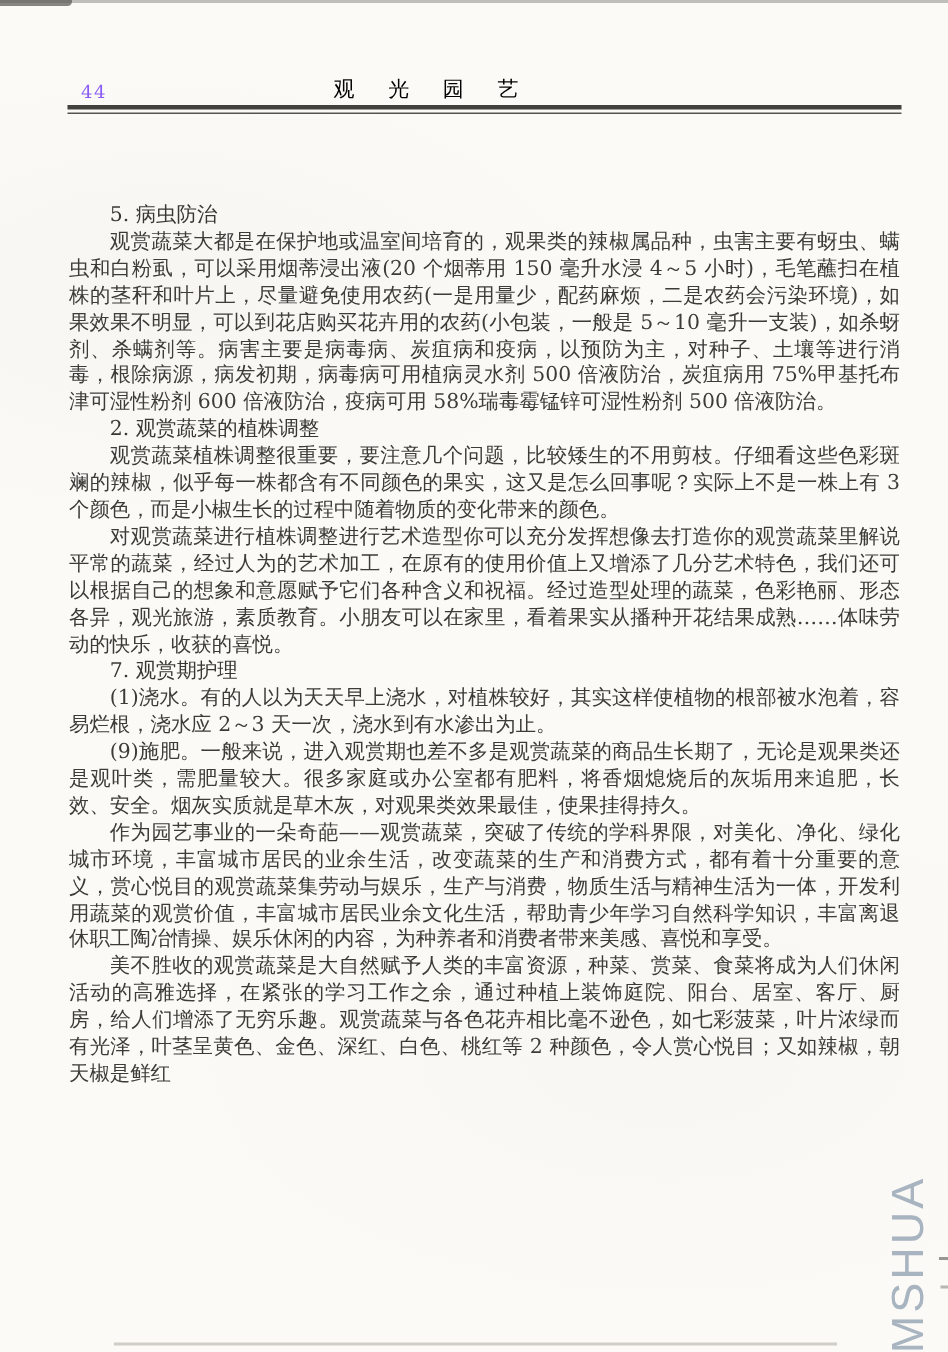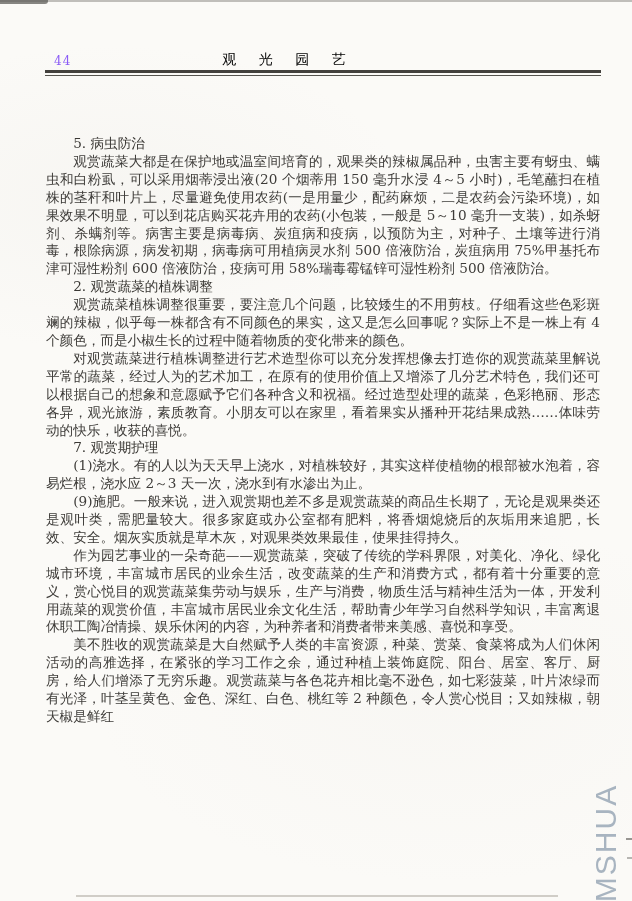--- a/index.html
+++ b/index.html
@@ -69,21 +69,21 @@
 <div class="head-title">观 光 园 艺</div>
 <div class="head-rule">
   <div class="thick"></div>
   <div class="thin"></div>
 </div>
 
 <div class="text-col">
     <p class="heading">5. 病虫防治</p>
     <p class="para">观赏蔬菜大都是在保护地或温室间培育的，观果类的辣椒属品种，虫害主要有蚜虫、螨虫和白粉虱，可以采用烟蒂浸出液(20 个烟蒂用 150 毫升水浸 4～5 小时)，毛笔蘸扫在植株的茎秆和叶片上，尽量避免使用农药(一是用量少，配药麻烦，二是农药会污染环境)，如果效果不明显，可以到花店购买花卉用的农药(小包装，一般是 5～10 毫升一支装)，如杀蚜剂、杀螨剂等。病害主要是病毒病、炭疽病和疫病，以预防为主，对种子、土壤等进行消毒，根除病源，病发初期，病毒病可用植病灵水剂 500 倍液防治，炭疽病用 75%甲基托布津可湿性粉剂 600 倍液防治，疫病可用 58%瑞毒霉锰锌可湿性粉剂 500 倍液防治。</p>
     <p class="heading">2. 观赏蔬菜的植株调整</p>
-    <p class="para">观赏蔬菜植株调整很重要，要注意几个问题，比较矮生的不用剪枝。仔细看这些色彩斑斓的辣椒，似乎每一株都含有不同颜色的果实，这又是怎么回事呢？实际上不是一株上有 4 个颜色，而是小椒生长的过程中随着物质的变化带来的颜色。</p>
+    <p class="para">观赏蔬菜植株调整很重要，要注意几个问题，比较矮生的不用剪枝。仔细看这些色彩斑斓的辣椒，似乎每一株都含有不同颜色的果实，这又是怎么回事呢？实际上不是一株上有 3 个颜色，而是小椒生长的过程中随着物质的变化带来的颜色。</p>
     <p class="para">对观赏蔬菜进行植株调整进行艺术造型你可以充分发挥想像去打造你的观赏蔬菜里解说平常的蔬菜，经过人为的艺术加工，在原有的使用价值上又增添了几分艺术特色，我们还可以根据自己的想象和意愿赋予它们各种含义和祝福。经过造型处理的蔬菜，色彩艳丽、形态各异，观光旅游，素质教育。小朋友可以在家里，看着果实从播种开花结果成熟……体味劳动的快乐，收获的喜悦。</p>
     <p class="heading">7. 观赏期护理</p>
     <p class="para">(1)浇水。有的人以为天天早上浇水，对植株较好，其实这样使植物的根部被水泡着，容易烂根，浇水应 2～3 天一次，浇水到有水渗出为止。</p>
     <p class="para">(9)施肥。一般来说，进入观赏期也差不多是观赏蔬菜的商品生长期了，无论是观果类还是观叶类，需肥量较大。很多家庭或办公室都有肥料，将香烟熄烧后的灰垢用来追肥，长效、安全。烟灰实质就是草木灰，对观果类效果最佳，使果挂得持久。</p>
     <p class="para">作为园艺事业的一朵奇葩——观赏蔬菜，突破了传统的学科界限，对美化、净化、绿化城市环境，丰富城市居民的业余生活，改变蔬菜的生产和消费方式，都有着十分重要的意义，赏心悦目的观赏蔬菜集劳动与娱乐，生产与消费，物质生活与精神生活为一体，开发利用蔬菜的观赏价值，丰富城市居民业余文化生活，帮助青少年学习自然科学知识，丰富离退休职工陶冶情操、娱乐休闲的内容，为种养者和消费者带来美感、喜悦和享受。</p>
     <p class="para">美不胜收的观赏蔬菜是大自然赋予人类的丰富资源，种菜、赏菜、食菜将成为人们休闲活动的高雅选择，在紧张的学习工作之余，通过种植上装饰庭院、阳台、居室、客厅、厨房，给人们增添了无穷乐趣。观赏蔬菜与各色花卉相比毫不逊色，如七彩菠菜，叶片浓绿而有光泽，叶茎呈黄色、金色、深红、白色、桃红等 2 种颜色，令人赏心悦目；又如辣椒，朝天椒是鲜红</p>
   </div>
 
 <div class="watermark">MSHUA</div>
 

